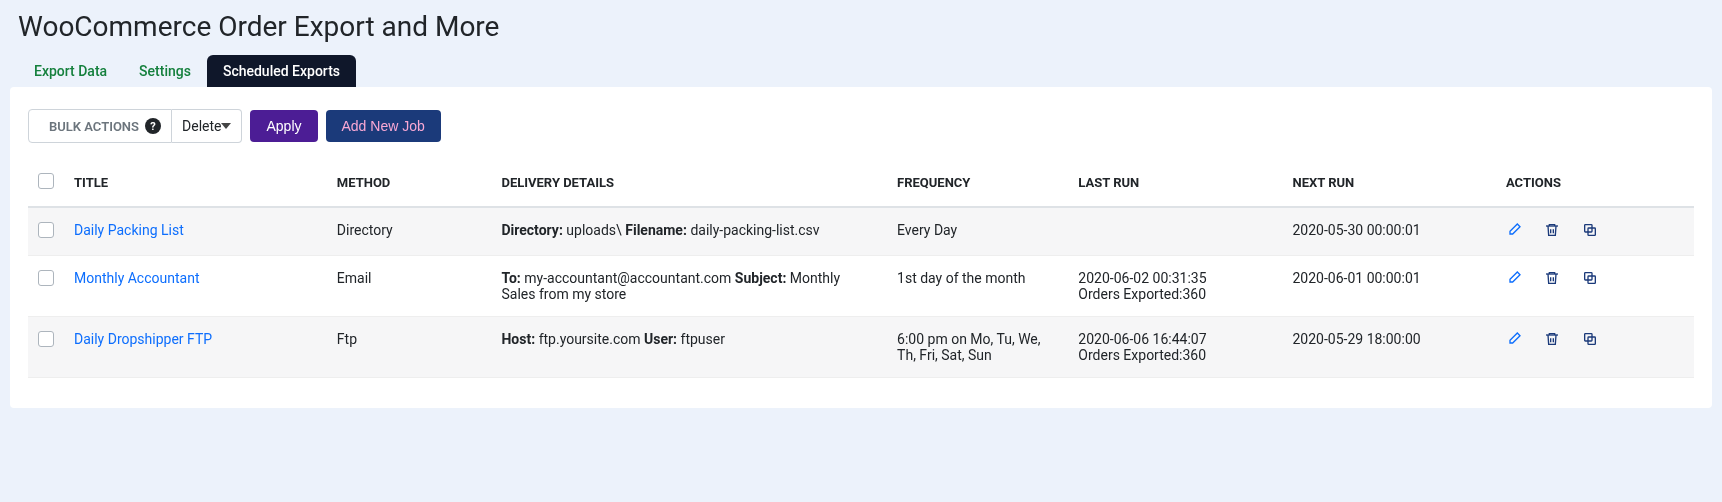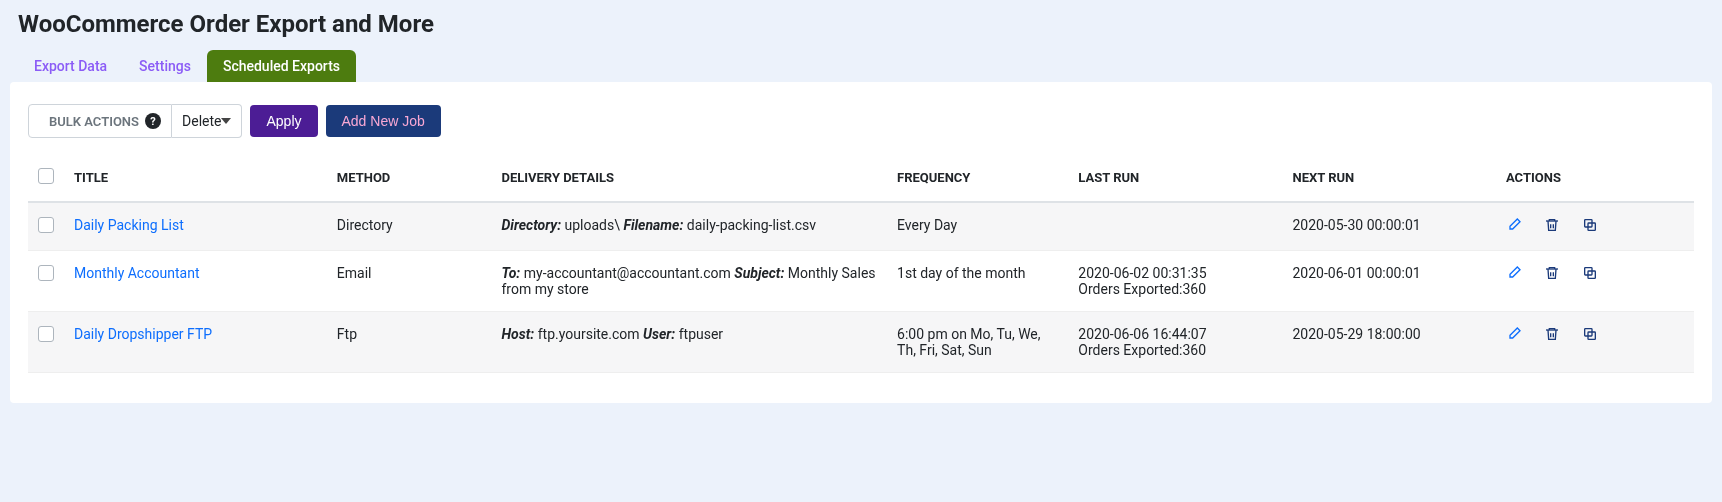--- a/index.html
+++ b/index.html
@@ -4,35 +4,35 @@
   <style>
     * { box-sizing: border-box; margin: 0; padding: 0; }
     body {
       font-family: -apple-system, BlinkMacSystemFont, "Segoe UI", Roboto, "Helvetica Neue", Arial, sans-serif;
       background: #ecf2fb;
       color: #212529;
       font-size: 14px;
       padding: 10px;
     }
     .page-title {
-      font-size: 24px;
-      font-weight: 700;
+      font-size: 28px;
+      font-weight: 400;
       color: #212529;
       margin: 0 0 12px 8px;
     }
     .tabs { display: flex; gap: 0; margin: 0 0 0 8px; }
     .tab {
       padding: 8px 16px;
-      color: #8b5cf6;
+      color: #15803d;
       cursor: pointer;
       border-radius: 6px 6px 0 0;
       font-weight: 500;
     }
     .tab.active {
-      background: #4d7c0f;
+      background: #0f172a;
       color: #fff;
     }
     .panel {
       background: #fff;
       border-radius: 4px;
       padding: 22px 18px 30px 18px;
       margin: 0 0 0 0;
     }
     .toolbar { display: flex; align-items: center; gap: 8px; margin-bottom: 16px; }
     .bulk-label-wrap {
@@ -71,21 +71,21 @@
     .check-col { width: 44px; text-align: center; }
     input[type="checkbox"] {
       width: 16px; height: 16px; border: 1px solid #adb5bd; border-radius: 3px;
       appearance: none; cursor: pointer; background: #fff;
     }
     .title-link { color: #0d6efd; text-decoration: none; cursor: pointer; }
     .actions-cell { display: flex; gap: 22px; align-items: center; }
     .action-icon { width: 16px; height: 16px; cursor: pointer; color: #0d6efd; display:inline-flex; }
     .action-icon.trash { color: #1b3a7a; }
     .action-icon svg { width: 100%; height: 100%; }
-    .b { font-weight: 700; font-style: italic; }
+    .b { font-weight: 700; }
     .col-title { width: 16%; }
     .col-method { width: 10%; }
     .col-delivery { width: 24%; }
     .col-freq { width: 11%; }
     .col-last { width: 13%; }
     .col-next { width: 13%; }
     .col-actions { width: 12%; }
   </style>
 </head>
 <body>

